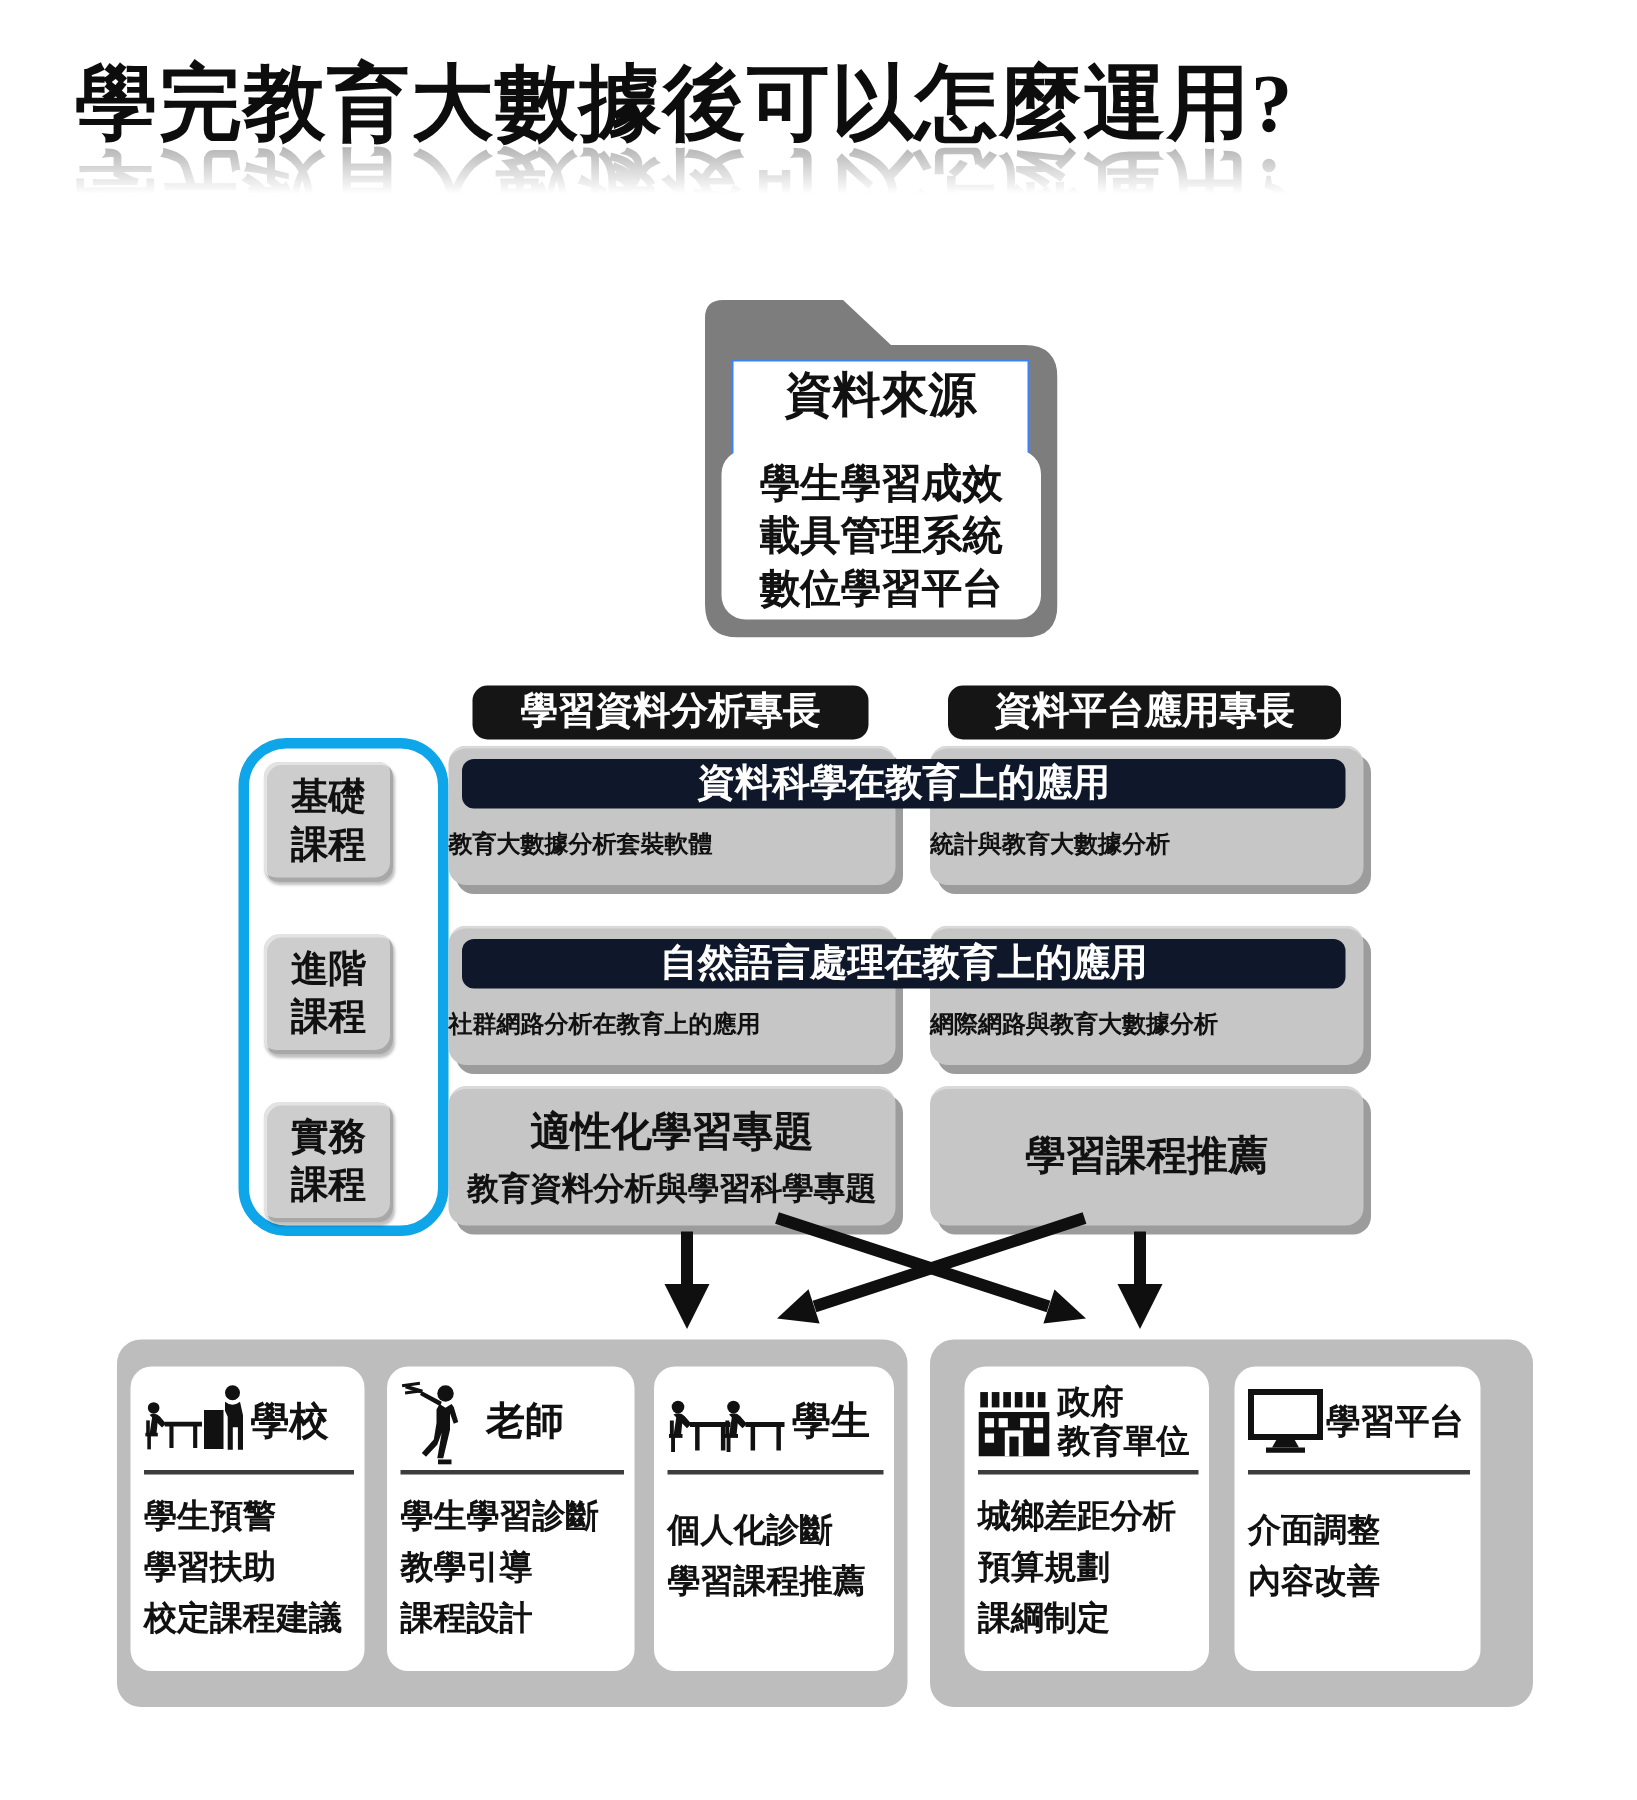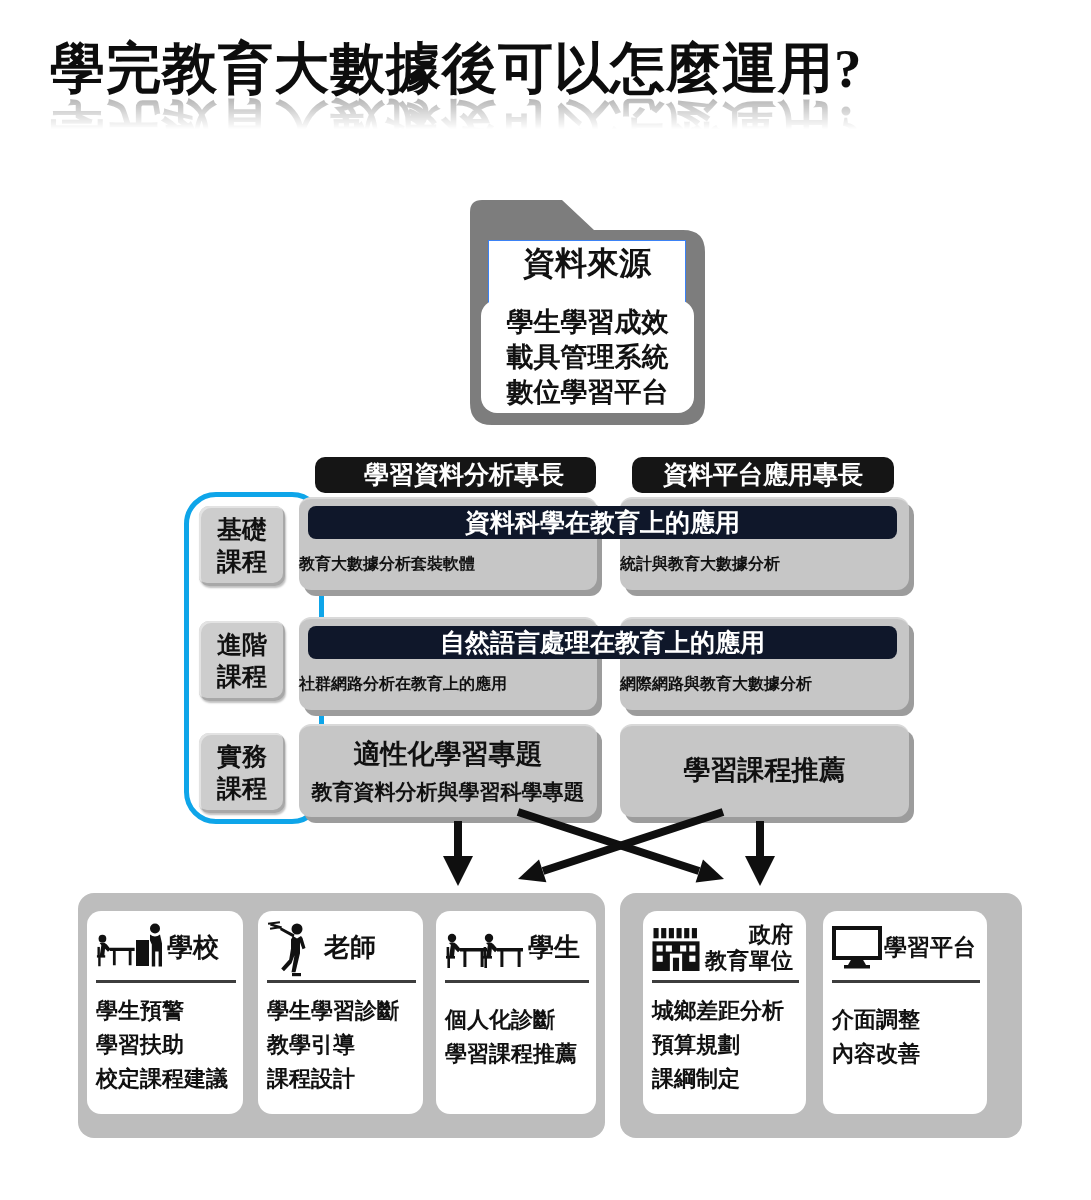--- a/index.html
+++ b/index.html
@@ -15,24 +15,24 @@
   .folder{position:absolute;left:470px;top:200px;width:235px;height:225px;}
   .folder svg{position:absolute;left:0;top:0;}
   .folder-label{position:absolute;left:18px;top:40px;width:198px;height:66px;background:#fff;
     border:1px solid #3b82f6;box-sizing:border-box;text-align:center;font-size:32px;line-height:44px;}
   .folder-body{position:absolute;left:11px;top:100px;width:213px;height:113px;background:#fff;
     border-radius:16px;text-align:center;padding-top:5px;box-sizing:border-box;}
   .folder-body div{font-size:27px;line-height:35px;}
   
   .pill{position:absolute;top:457px;height:36px;background:#151515;border-radius:10px;color:#fff;
     text-align:center;font-size:25px;line-height:36px;}
-  .pill.l{left:315px;width:264px;padding-left:17px;}
+  .pill.l{left:315px;width:264px;}
   .pill.r{left:632px;width:262px;}
   
-  .levels{position:absolute;left:184px;top:492px;width:140px;height:332px;border:5px solid #0ea5e9;
+  .levels{position:absolute;left:159px;top:492px;width:140px;height:332px;border:7px solid #0ea5e9;
     border-radius:32px;background:#fff;box-sizing:border-box;}
   .level-btn{position:absolute;left:10px;width:86px;height:80px;background:#cdcdcd;border-radius:10px;
     text-align:center;font-size:25px;line-height:32px;padding-top:8px;box-sizing:border-box;
     box-shadow:inset 2px 2px 0 #e3e3e3, inset -2px -3px 0 #a8a8a8, 1px 2px 2px rgba(0,0,0,.25);}
   .level-btn.b1{top:9px;} .level-btn.b2{top:124px;} .level-btn.b3{top:236px;}
   
   .crow{position:absolute;left:299px;width:612px;height:93px;}
   .crow.r1{top:497px;} .crow.r2{top:617px;} .crow.r3{top:724px;}
   .cbox{position:absolute;top:0;height:93px;background:#c6c6c6;border-radius:12px;
     border-top:2px solid #d9d9d9;box-sizing:border-box;box-shadow:5px 6px 0 #9c9c9c;}
@@ -47,21 +47,21 @@
     font-size:27px;line-height:93px;}
   
   .arrows{position:absolute;left:0;top:0;width:1091px;height:1200px;pointer-events:none;}
   
   .group{position:absolute;top:893px;height:245px;background:#bdbdbd;border-radius:16px;}
   .group.gl{left:78px;width:527px;} .group.gr{left:620px;width:402px;}
   .card{position:absolute;top:18px;height:203px;background:#fff;border-radius:14px;box-sizing:border-box;
     padding:8px 5px 0 9px;}
   .card.c1{left:9px;width:156px;} .card.c2{left:180px;width:165px;} .card.c3{left:358px;width:160px;}
   .card.c4{left:23px;width:163px;} .card.c5{left:203px;width:164px;}
-  .card-header{display:flex;align-items:center;gap:5px;height:58px;text-align:right;}
+  .card-header{display:flex;align-items:center;gap:5px;height:58px;}
   .card-title{font-size:26px;line-height:30px;white-space:nowrap;}
   .card-title.two{font-size:22px;line-height:26px;}
   .card-rule{height:3px;background:#3d3d3d;margin:3px 2px 0 0;}
   .card-items{margin-top:11px;font-size:22px;line-height:34px;white-space:nowrap;}
   .icon svg{display:block;}
 </style>
 </head>
 <body>
 
 <div id="canvas">

